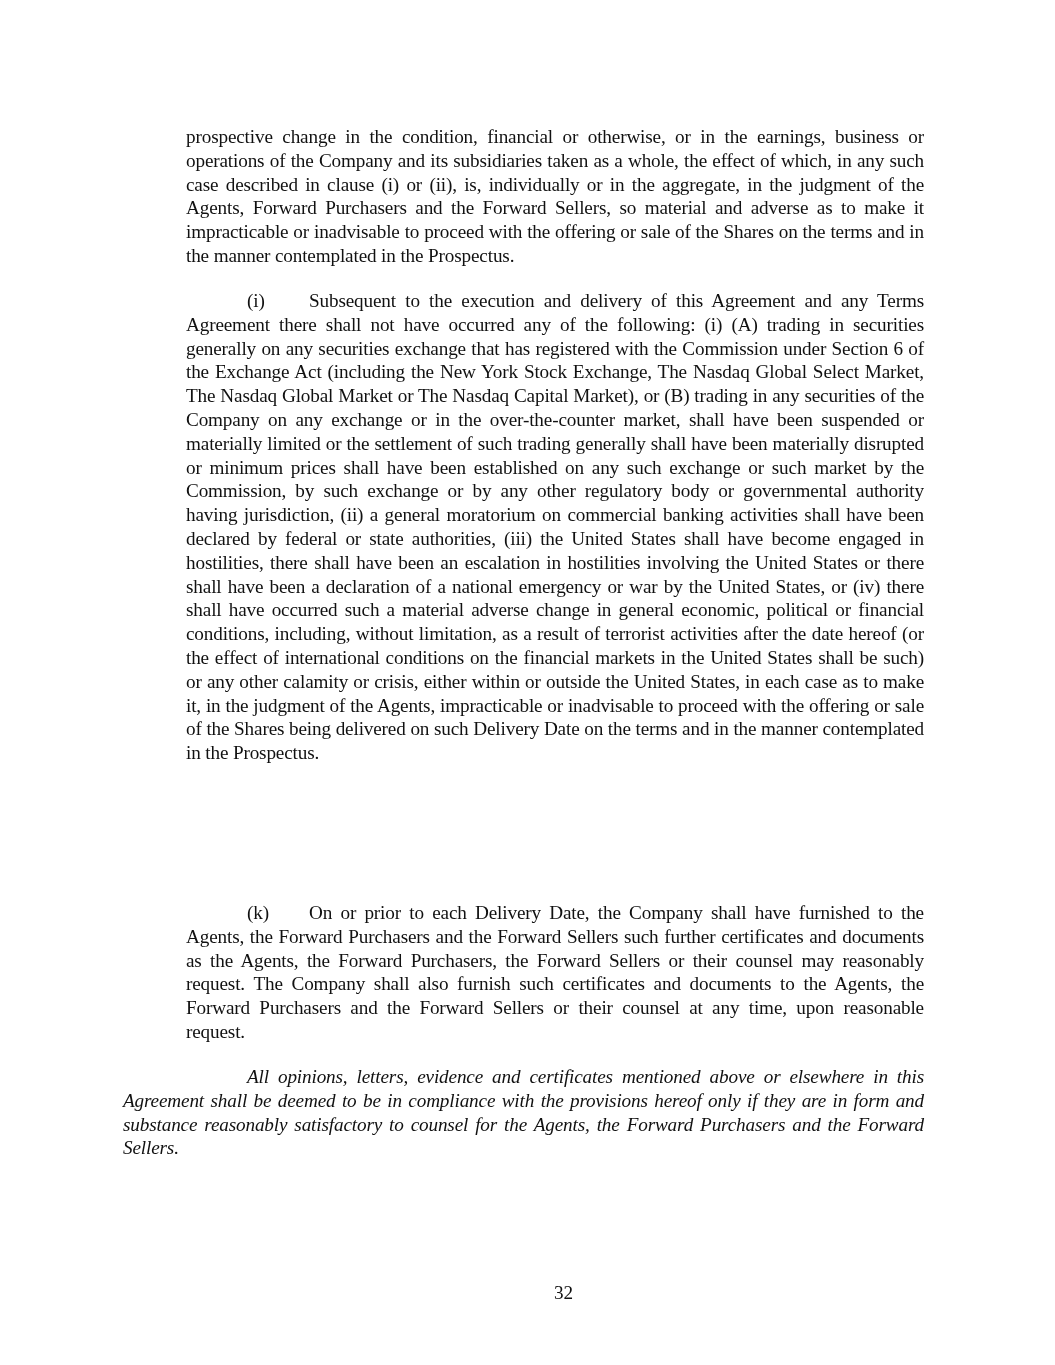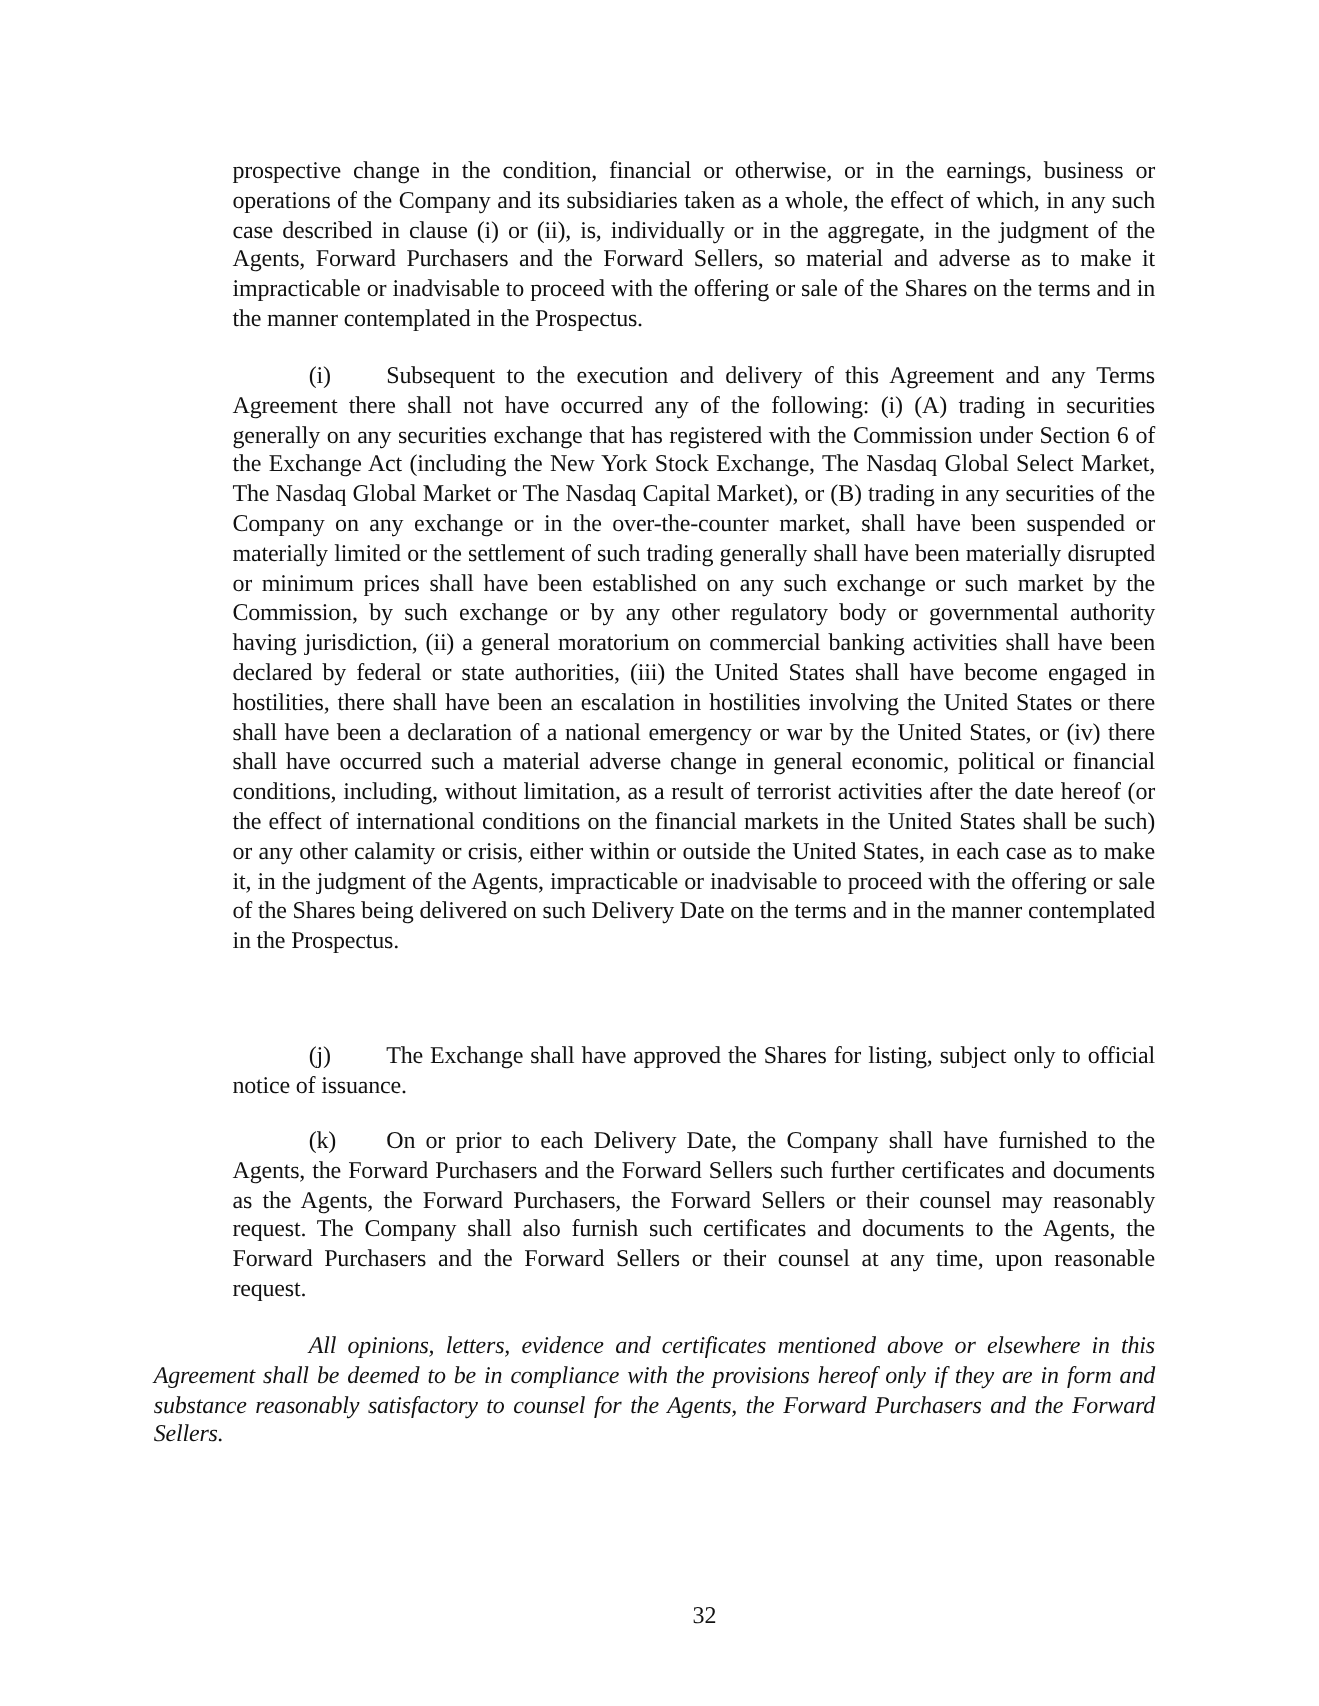--- a/index.html
+++ b/index.html
@@ -51,21 +51,20 @@
   </style>
 </head>
 <body>
 
 <div class="page">
 
   <p class="para indented" style="top:125px;">prospective change in the condition, financial or otherwise, or in the earnings, business or operations of the Company and its subsidiaries taken as a whole, the effect of which, in any such case described in clause (i) or (ii), is, individually or in the aggregate, in the judgment of the Agents, Forward Purchasers and the Forward Sellers, so material and adverse as to make it impracticable or inadvisable to proceed with the offering or sale of the Shares on the terms and in the manner contemplated in the Prospectus.</p>
 
   <p class="para indented" style="top:289px;"><span class="lead"></span><span class="label">(i)</span><span>Subsequent to the execution and delivery of this Agreement and any Terms Agreement there shall not have occurred any of the following:  (i) (A) trading in securities generally on any securities exchange that has registered with the Commission under Section 6 of the Exchange Act (including the New York Stock Exchange, The Nasdaq Global Select Market, The Nasdaq Global Market or The Nasdaq Capital Market), or (B) trading in any securities of the Company on any exchange or in the over-the-counter market, shall have been suspended or materially limited or the settlement of such trading generally shall have been materially disrupted or minimum prices shall have been established on any such exchange or such market by the Commission, by such exchange or by any other regulatory body or governmental authority having jurisdiction, (ii) a general moratorium on commercial banking activities shall have been declared by federal or state authorities, (iii) the United States shall have become engaged in hostilities, there shall have been an escalation in hostilities involving the United States or there shall have been a declaration of a national emergency or war by the United States, or (iv) there shall have occurred such a material adverse change in general economic, political or financial conditions, including, without limitation, as a result of terrorist activities after the date hereof (or the effect of international conditions on the financial markets in the United States shall be such) or any other calamity or crisis, either within or outside the United States, in each case as to make it, in the judgment of the Agents, impracticable or inadvisable to proceed with the offering or sale of the Shares being delivered on such Delivery Date on the terms and in the manner contemplated in the Prospectus.</span></p>
 
-  <p class="para indented" style="top:833px;"><span class="lead"></span><span class="label">(j)</span><span>The Exchange shall have approved the Shares for listing, subject only to official notice of issuance.</span></p>
 
   <p class="para indented" style="top:901px;"><span class="lead"></span><span class="label">(k)</span><span>On or prior to each Delivery Date, the Company shall have furnished to the Agents, the Forward Purchasers and the Forward Sellers such further certificates and documents as the Agents, the Forward Purchasers, the Forward Sellers or their counsel may reasonably request. The Company shall also furnish such certificates and documents to the Agents, the Forward Purchasers and the Forward Sellers or their counsel at any time, upon reasonable request.</span></p>
 
   <p class="para full" style="top:1065px;font-style:italic;"><span class="lead-full"></span><span>All opinions, letters, evidence and certificates mentioned above or elsewhere in this Agreement shall be deemed to be in compliance with the provisions hereof only if they are in form and substance reasonably satisfactory to counsel for the Agents, the Forward Purchasers and the Forward Sellers.</span></p>
 
   <div class="page-number">32</div>
 
 </div>
 
 </body></html>

